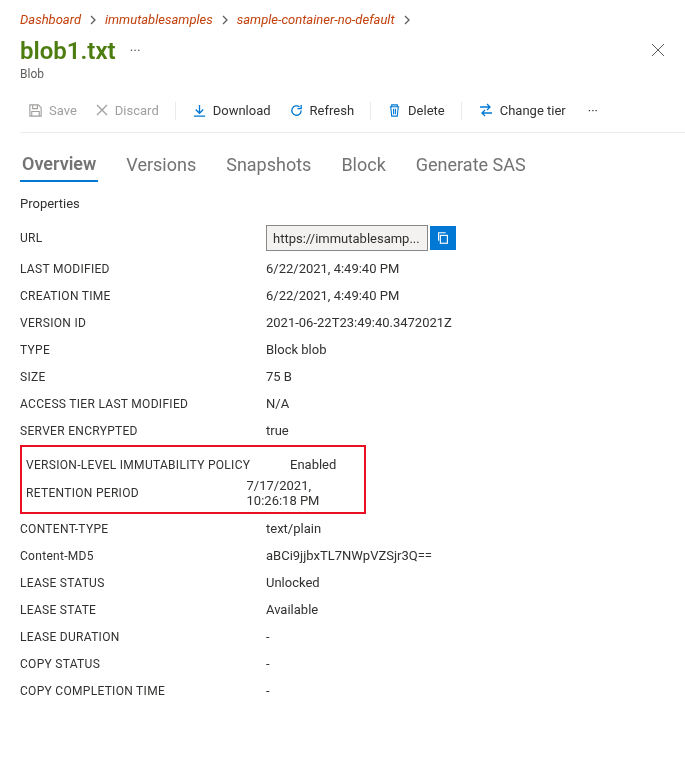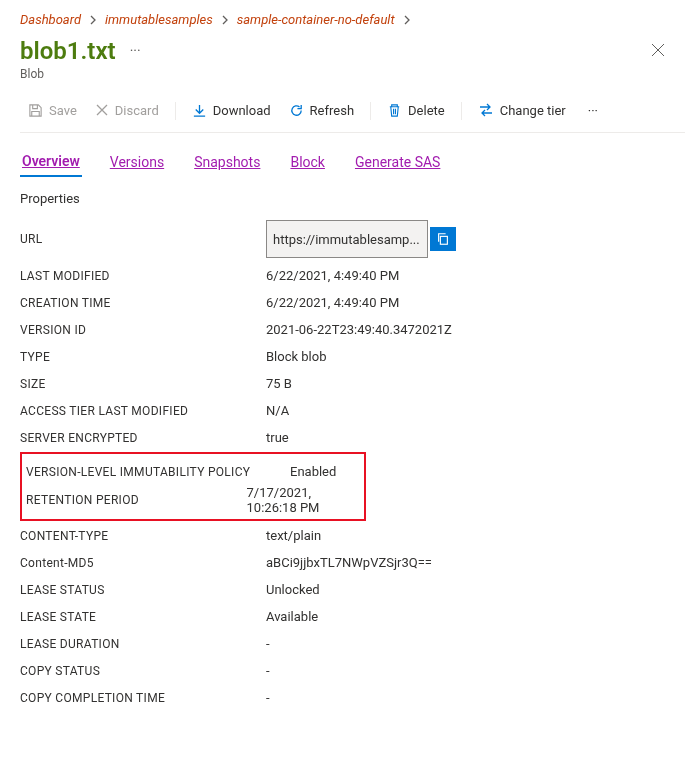--- a/index.html
+++ b/index.html
@@ -30,39 +30,39 @@
     
     .toolbar { display: flex; align-items: center; margin-top: 18px; padding-bottom: 10px; border-bottom: 1px solid #edebe9; gap: 2px;}
     .tool-btn { display: flex; gap: 6px; padding: 4px 8px; cursor: pointer; color: #323130; font-size: 13px; }
     .tool-btn.disabled { color: #a19f9d; cursor: default; }
     .tool-btn.disabled svg { stroke: #a19f9d; fill: #a19f9d;}
     .tool-sep { width: 1px; height: 18px; background: #edebe9; margin: 0 6px; }
     .tool-btn svg { flex-shrink:0;}
 
     
     .tabs { display: flex; align-items: center; margin-top: 14px; gap: 2px; }
-    .tab { padding: 6px 2px; margin-right: 24px; cursor: pointer; font-size: 14px; color: #a21caf; text-decoration: underline; }
+    .tab { padding: 6px 2px; margin-right: 24px; cursor: pointer; font-size: 18px; color: #737373; }
     .tab.active { font-weight: 600; border-bottom: 2px solid #0078d4; }
 
     
     .section-title { margin-top: 14px; font-size: 13px; color: #323130; }
     .props { margin-top: 10px; }
     .prop-row { display: flex; align-items: center; min-height: 27px; padding: 0; }
     .prop-label { width: 246px; text-transform: uppercase; font-size: 12px; letter-spacing: .3px; color: #323130; }
     .prop-label.nocaps { text-transform: none; }
     .prop-value { font-size: 13px; color: #323130; }
     .highlight-box { border: 2px solid #e81123; padding: 4px 0 4px 0; margin: 1px 0; width: 346px;}
     .highlight-box .prop-row { padding-left: 4px;}
     .highlight-box .prop-label { width: 264px; }
 
     
     .url-wrap { display: flex; align-items: center; padding: 4px 0;}
     .url-input {
       width: 162px; height: 24px; border: 1px solid #8a8886;
-      background: #f3f2f1; font-size: 13px; padding: 18px 6px;
+      background: #f3f2f1; font-size: 13px; padding: 12px 6px;
       font-family: inherit; color: #323130; text-overflow: ellipsis;
       white-space: nowrap; overflow: hidden;
     }
     .copy-btn {
       width: 26px; height: 24px; background: #0078d4; display:flex;
       align-items:center; justify-content:center; cursor:pointer;
       margin-left: 2px;
     }
     svg { display:block; }
   </style>

